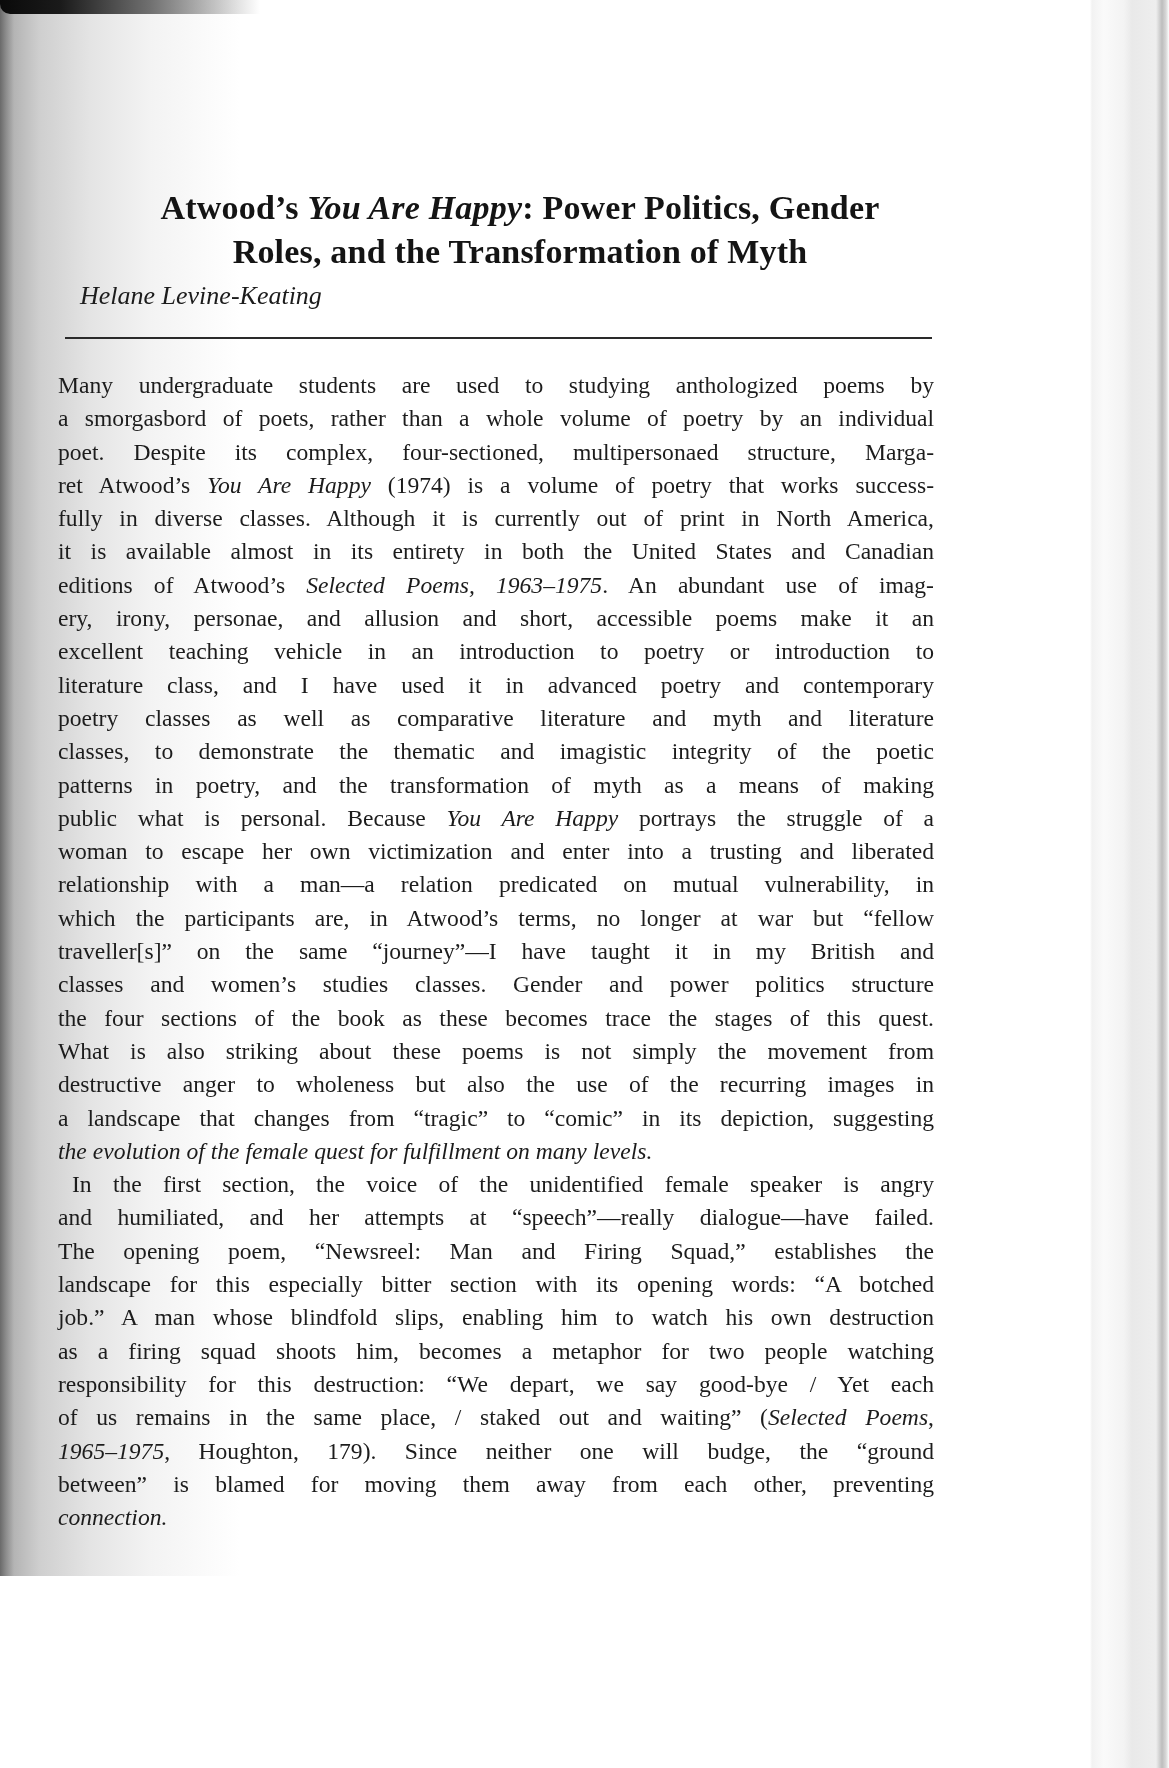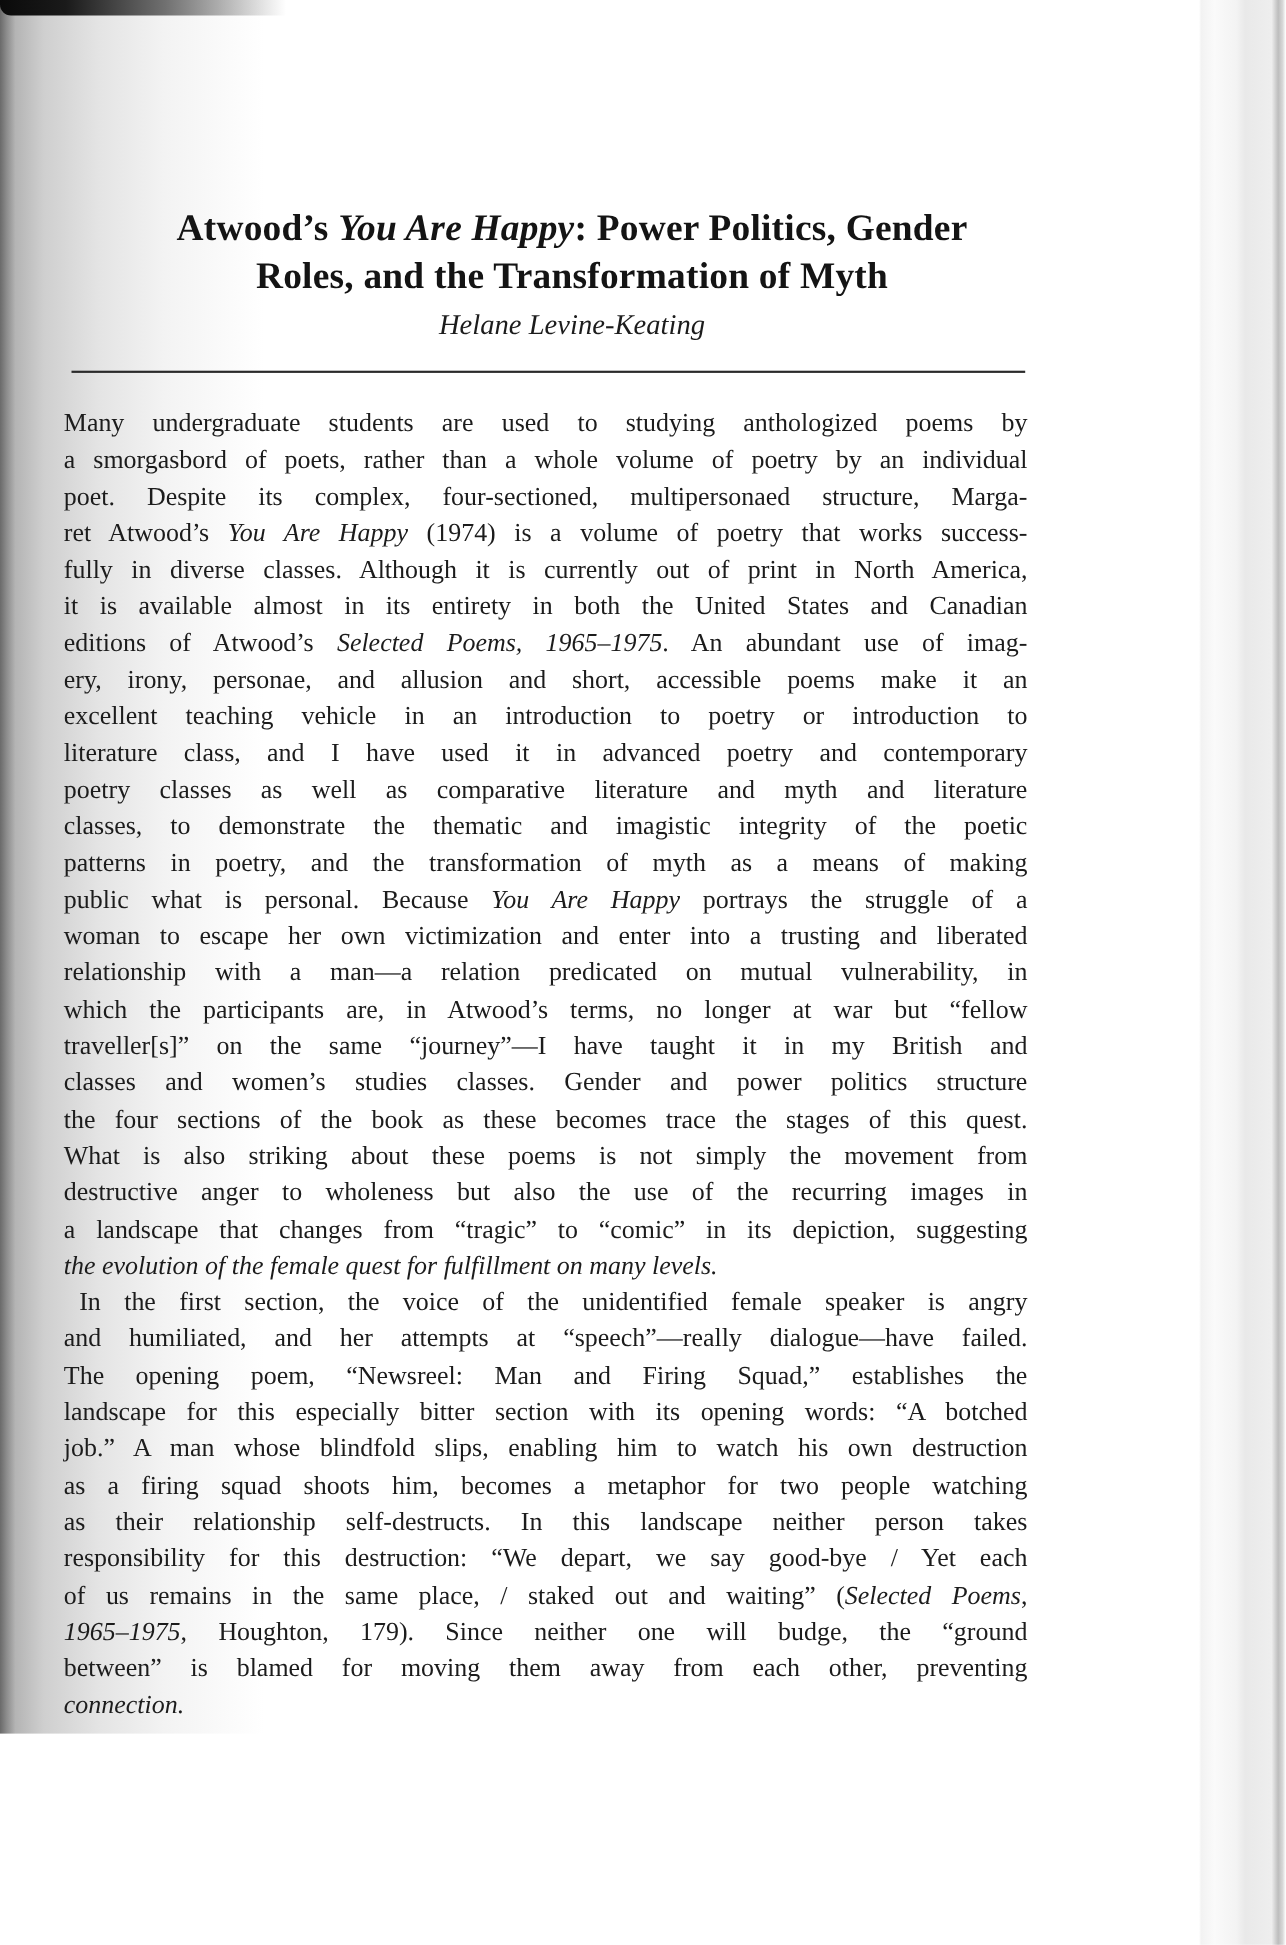--- a/index.html
+++ b/index.html
@@ -50,21 +50,20 @@
       line-height: 44px;
       color: #141414;
       letter-spacing: 0.2px;
     }
     .title em { font-style: italic; }
     .author {
       position: absolute;
       left: 80px;
       width: 880px;
       top: 281px;
-      text-align: center;
       font-size: 26px;
       font-style: italic;
       color: #1c1c1c;
     }
     .rule {
       position: absolute;
       left: 65px;
       width: 867px;
       top: 337px;
       height: 0;
@@ -108,21 +107,21 @@
 
   <div class="rule"></div>
 
   <div class="body" id="body-text">
       <span class="line"><span>Many undergraduate students are used to studying anthologized poems by</span></span>
       <span class="line"><span>a smorgasbord of poets, rather than a whole volume of poetry by an individual</span></span>
       <span class="line"><span>poet. Despite its complex, four-sectioned, multipersonaed structure, Marga-</span></span>
       <span class="line"><span>ret Atwood’s </span><em>You Are Happy</em><span> (1974) is a volume of poetry that works success-</span></span>
       <span class="line"><span>fully in diverse classes. Although it is currently out of print in North America,</span></span>
       <span class="line"><span>it is available almost in its entirety in both the United States and Canadian</span></span>
-      <span class="line"><span>editions of Atwood’s </span><em>Selected Poems, 1965–1975</em><span>. An abundant use of imag-</span></span>
+      <span class="line"><span>editions of Atwood’s </span><em>Selected Poems, 1963–1975</em><span>. An abundant use of imag-</span></span>
       <span class="line"><span>ery, irony, personae, and allusion and short, accessible poems make it an</span></span>
       <span class="line"><span>excellent teaching vehicle in an introduction to poetry or introduction to</span></span>
       <span class="line"><span>literature class, and I have used it in advanced poetry and contemporary</span></span>
       <span class="line"><span>poetry classes as well as comparative literature and myth and literature</span></span>
       <span class="line"><span>classes, to demonstrate the thematic and imagistic integrity of the poetic</span></span>
       <span class="line"><span>patterns in poetry, and the transformation of myth as a means of making</span></span>
       <span class="line"><span>public what is personal. Because </span><em>You Are Happy</em><span> portrays the struggle of a</span></span>
       <span class="line"><span>woman to escape her own victimization and enter into a trusting and liberated</span></span>
       <span class="line"><span>relationship with a man—a relation predicated on mutual vulnerability, in</span></span>
       <span class="line"><span>which the participants are, in Atwood’s terms, no longer at war but “fellow</span></span>
@@ -132,20 +131,19 @@
       <span class="line"><span>What is also striking about these poems is not simply the movement from</span></span>
       <span class="line"><span>destructive anger to wholeness but also the use of the recurring images in</span></span>
       <span class="line"><span>a landscape that changes from “tragic” to “comic” in its depiction, suggesting</span></span>
       <span class="line last"><span>the evolution of the female quest for fulfillment on many levels.</span></span>
       <span class="line indent"><span>In the first section, the voice of the unidentified female speaker is angry</span></span>
       <span class="line"><span>and humiliated, and her attempts at “speech”—really dialogue—have failed.</span></span>
       <span class="line"><span>The opening poem, “Newsreel: Man and Firing Squad,” establishes the</span></span>
       <span class="line"><span>landscape for this especially bitter section with its opening words: “A botched</span></span>
       <span class="line"><span>job.” A man whose blindfold slips, enabling him to watch his own destruction</span></span>
       <span class="line"><span>as a firing squad shoots him, becomes a metaphor for two people watching</span></span>
-      <span class="line"><span>as their relationship self-destructs. In this landscape neither person takes</span></span>
       <span class="line"><span>responsibility for this destruction: “We depart, we say good-bye / Yet each</span></span>
       <span class="line"><span>of us remains in the same place, / staked out and waiting” (</span><em>Selected Poems</em><span>,</span></span>
       <span class="line"><em>1965–1975</em><span>, Houghton, 179). Since neither one will budge, the “ground</span></span>
       <span class="line"><span>between” is blamed for moving them away from each other, preventing</span></span>
       <span class="line last"><span>connection.</span></span>
     </div>
 </div>
 
 </body></html>

